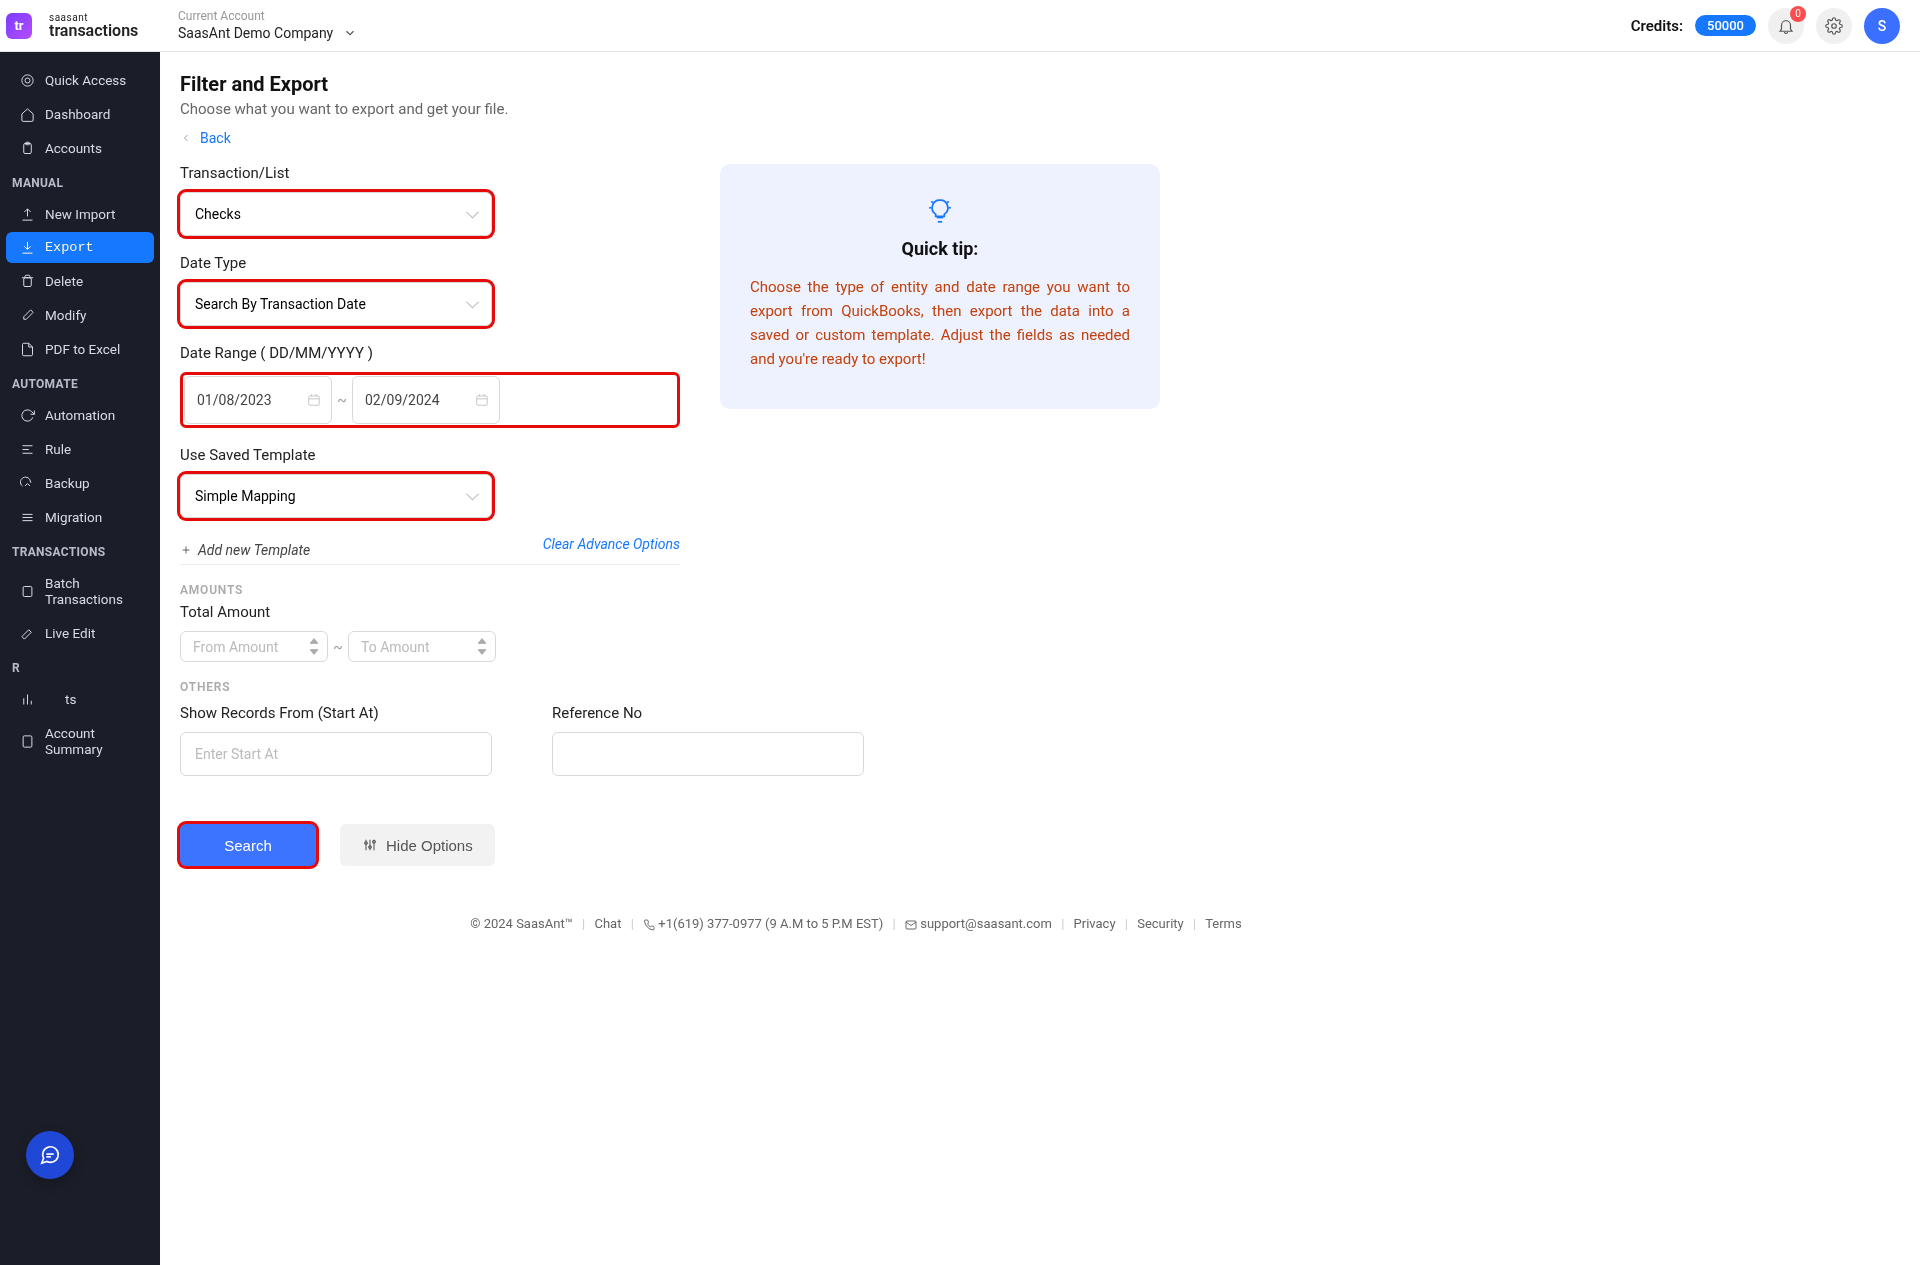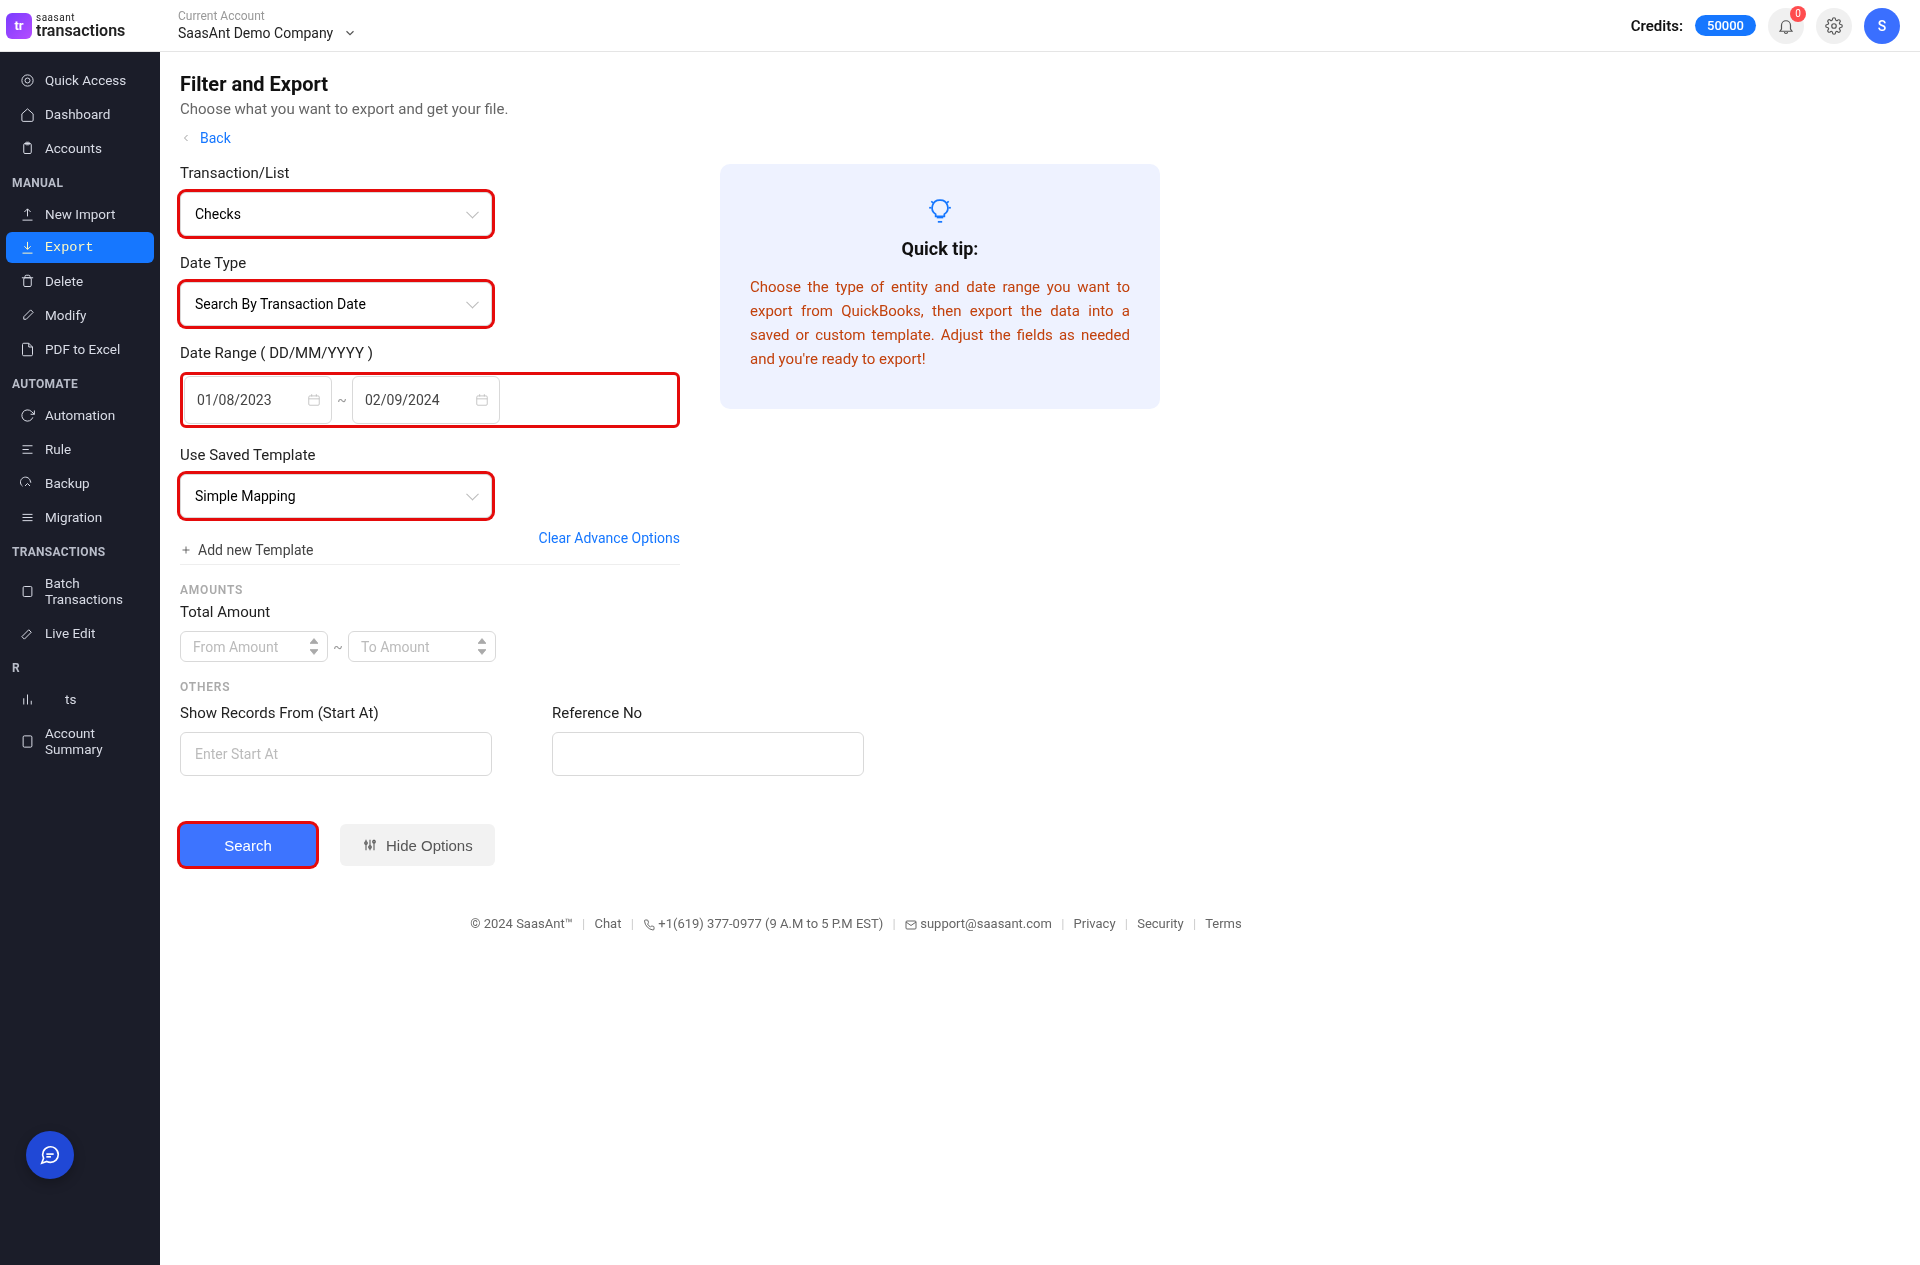--- a/index.html
+++ b/index.html
@@ -1,21 +1,21 @@
 <!DOCTYPE html>
 <html><head>
 <meta charset="utf-8">
 <style>
   * { box-sizing: border-box; margin: 0; padding: 0; }
   body { font-family: -apple-system, BlinkMacSystemFont, "Segoe UI", Roboto, Helvetica, Arial, sans-serif; font-size: 14px; color: #222; background: #fff; }
   .app { display: flex; min-height: 100vh; }
 
   
   .topbar { position: fixed; top: 0; left: 0; right: 0; height: 52px; background: #fff; border-bottom: 1px solid #e5e5e5; display: flex; align-items: center; padding: 0 20px 0 0; z-index: 10; }
-  .brand { display: flex; align-items: center; gap: 4px; padding-left: 6px; width: 160px;}
+  .brand { display: flex; align-items: center; gap: 17px; padding-left: 6px; width: 160px;}
   .brand-logo { width: 26px; height: 26px; border-radius: 6px; background: linear-gradient(135deg,#7a3cff,#b54dff); display:flex; align-items:center; justify-content:center; color:#fff; font-weight:bold; font-size:13px;}
   .brand-text { display:flex; flex-direction:column; line-height:1; }
   .brand-text .b1 { font-size:10px; color:#222; letter-spacing:0.5px;}
   .brand-text .b2 { font-size:16px; font-weight:600; color:#222;}
   .account-block { margin-left: 18px; display:flex; flex-direction:column; line-height:1.3;}
   .account-label { font-size: 12px; color: #999; }
   .account-name { font-size: 14px; color: #222; display:flex; align-items:center; gap:10px; cursor:pointer;}
   .topbar-right { margin-left:auto; display:flex; align-items:center; gap:12px;}
   .credits-label { font-size:15px; font-weight:600; color:#111;text-align:right; }
   .credits-pill { background:#1677ff; color:#fff; border-radius:999px; padding:3px 12px; font-size:13px; font-weight:500;}
@@ -55,21 +55,21 @@
 
   .add-template { display:flex; align-items:center; gap:6px; font-size:14px; color:#444; margin-top:12px; cursor:pointer;}
   .add-template svg { width:12px; height:12px; stroke:#444; stroke-width:1.6; fill:none;}
 
   .tip-card { width:440px; background:#eef2ff; border-radius:10px; padding:34px 30px 38px; text-align:center;}
   .tip-card .bulb { display:flex; justify-content:center; margin-bottom:14px;}
   .tip-card .bulb svg { width:26px; height:26px; stroke:#1677ff; fill:none; stroke-width:1.6;}
   .tip-title { font-size:18px; font-weight:700; color:#111; margin-bottom:16px;}
   .tip-body { font-size:15px; color:#c2410c; line-height:1.6; text-align:justify;}
 
-  .options-bar { display:flex; align-items:flex-start; margin-top:12px; padding-bottom:6px; border-bottom:1px solid #eee;}
+  .options-bar { display:flex; align-items:center; margin-top:12px; padding-bottom:6px; border-bottom:1px solid #eee;font-style:italic;}
   .clear-adv { margin-left:auto; color:#1677ff; font-size:14px; cursor:pointer;}
 
   .section-small { font-size:12px; letter-spacing:0.8px; color:#aaa; font-weight:600; margin-top:18px; margin-bottom:6px;}
   .amount-row { display:flex; align-items:center; gap:0;}
   .num-input { border:1px solid #d9d9d9; border-radius:6px; height:31px; width:148px; display:flex; align-items:center; padding:0 12px; position:relative; color:#bbb; font-size:14px; background:#fff;}
   .num-input .spinners { position:absolute; right:6px; display:flex; flex-direction:column; gap:1px;}
   .num-input .spinners span { width:14px; height:10px; display:flex; align-items:center; justify-content:center;}
   .num-input .spinners svg { width:8px; height:8px; stroke:#aaa; fill:#aaa;}
 
   .others-row { display:flex; gap:60px;}

